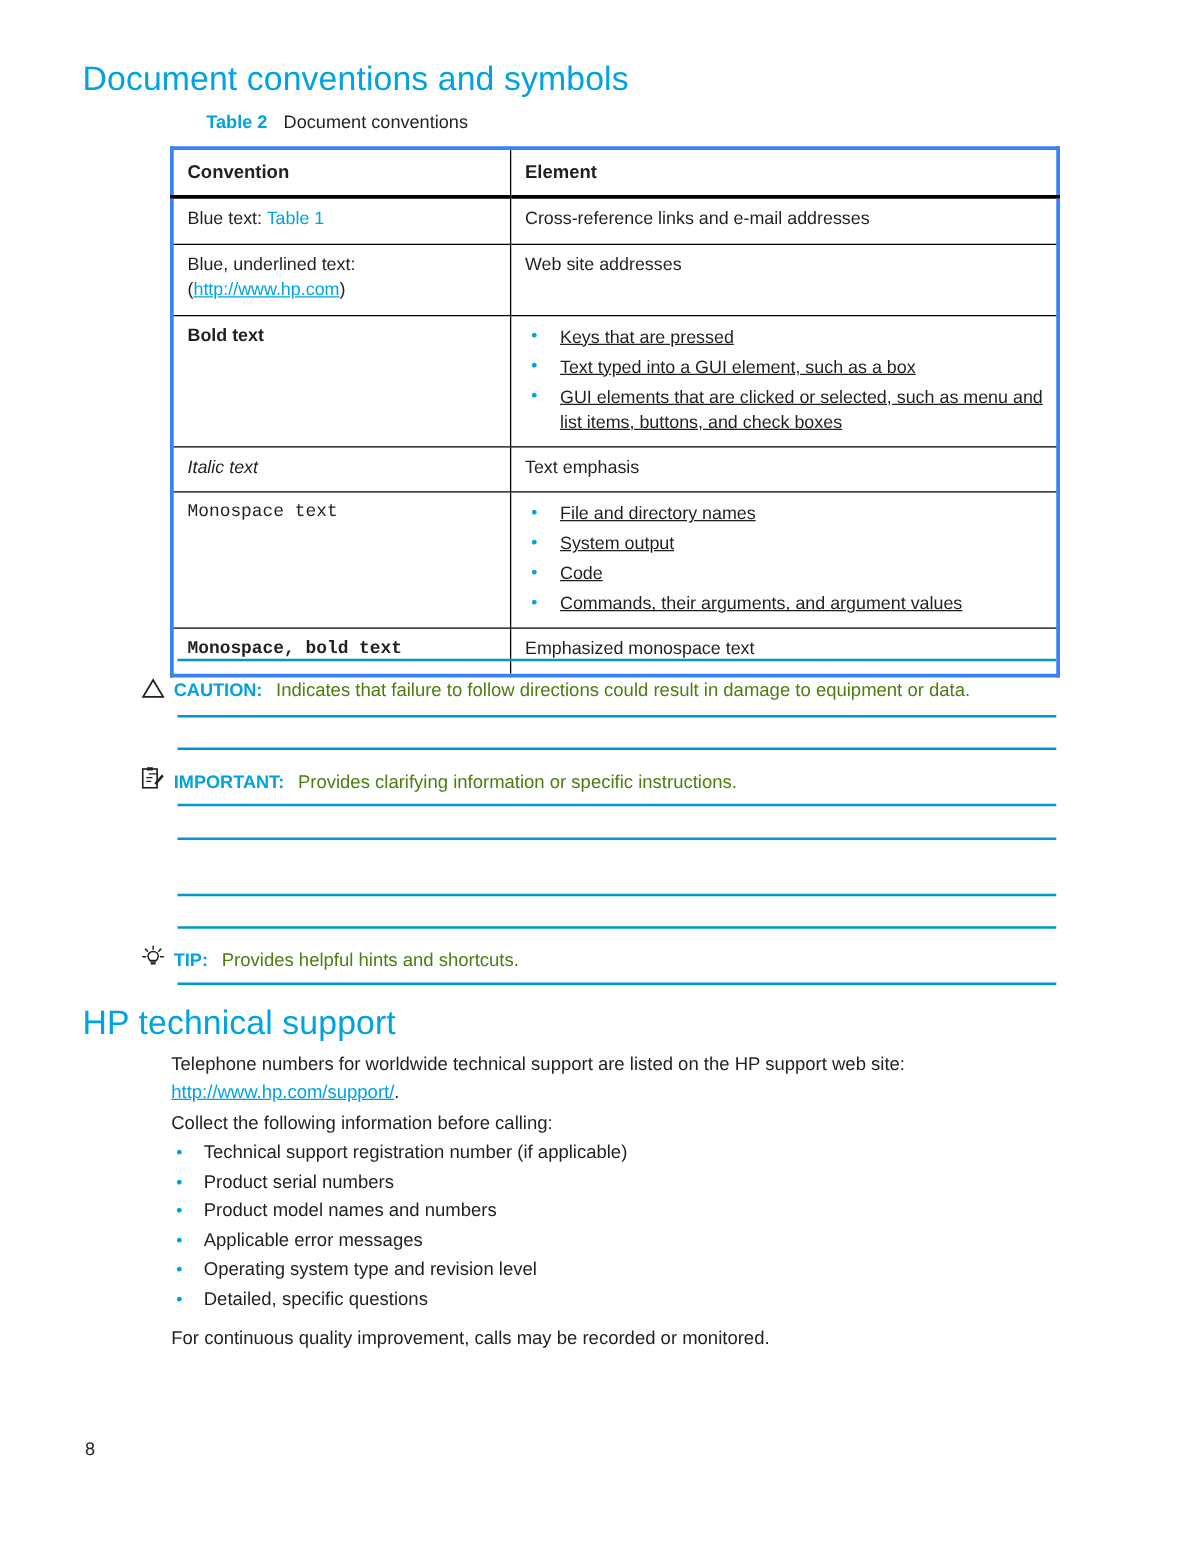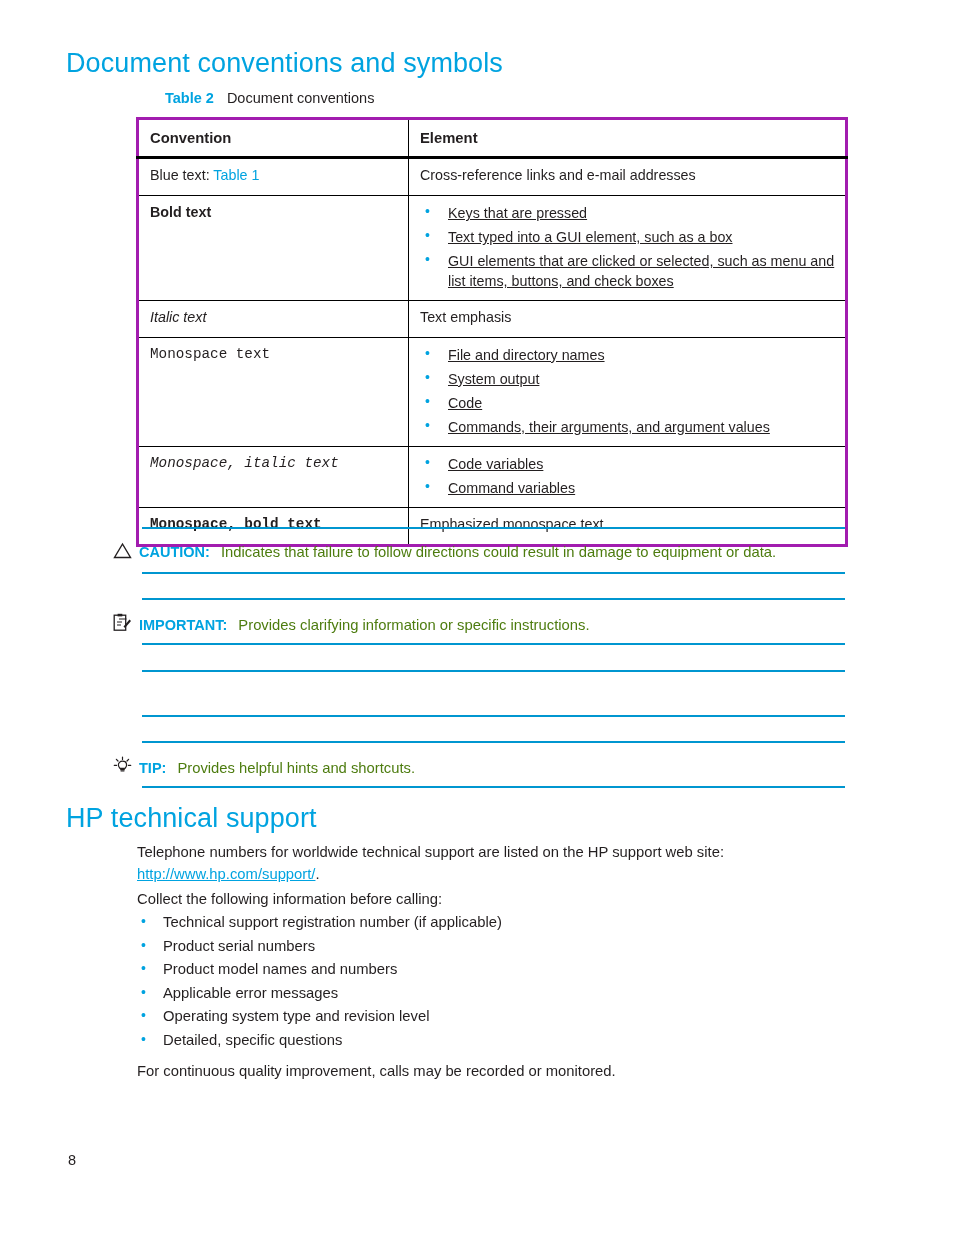--- a/index.html
+++ b/index.html
@@ -50,21 +50,21 @@
   }
   .table-caption .cap-text { color: #231f20; }
 
   
   .conv-table {
     position: absolute;
     left: 136px;
     top: 117px;
     width: 709px;
     border-collapse: collapse;
-    border: 3px solid #a21caf;
+    border: 3px solid #3b82f6;
     background: #ffffff;
     table-layout: fixed;
     padding-left: 36px;
   }
   .conv-table td, .conv-table th {
     border: 1px solid #000000;
     vertical-align: top;
     padding: 7px 10px 9px 11px;
     font-size: 14.3px;
     line-height: 1.38;
@@ -240,20 +240,27 @@
         <th>Element</th>
       </tr>
     </thead>
     <tbody>
 
       <tr>
         <td><span>Blue text: </span><span class="link-blue">Table 1</span></td>
         <td>Cross-reference links and e-mail addresses</td>
       </tr>
 
+      <tr>
+        <td>
+          <div>Blue, underlined text:</div>
+          <div><span>(</span><span class="link-underline">http://www.hp.com</span><span>)</span></div>
+        </td>
+        <td>Web site addresses</td>
+      </tr>
 
       <tr>
         <td class="cell-bold">Bold text</td>
         <td>
           <ul class="bul">
             <li>Keys that are pressed</li>
             <li>Text typed into a GUI element, such as a box</li>
             <li>GUI elements that are clicked or selected, such as menu and list items, buttons, and check boxes</li>
           </ul>
         </td>
@@ -269,29 +276,20 @@
         <td>
           <ul class="bul">
             <li>File and directory names</li>
             <li>System output</li>
             <li>Code</li>
             <li>Commands, their arguments, and argument values</li>
           </ul>
         </td>
       </tr>
 
-      <tr>
-        <td class="cell-mono-italic">Monospace, italic text</td>
-        <td>
-          <ul class="bul">
-            <li>Code variables</li>
-            <li>Command variables</li>
-          </ul>
-        </td>
-      </tr>
 
       <tr>
         <td class="cell-mono-bold">Monospace, bold text</td>
         <td>Emphasized monospace text</td>
       </tr>
     </tbody>
   </table>
 
   <div class="notice" id="notice-caution">
     <div class="rule top"></div>

